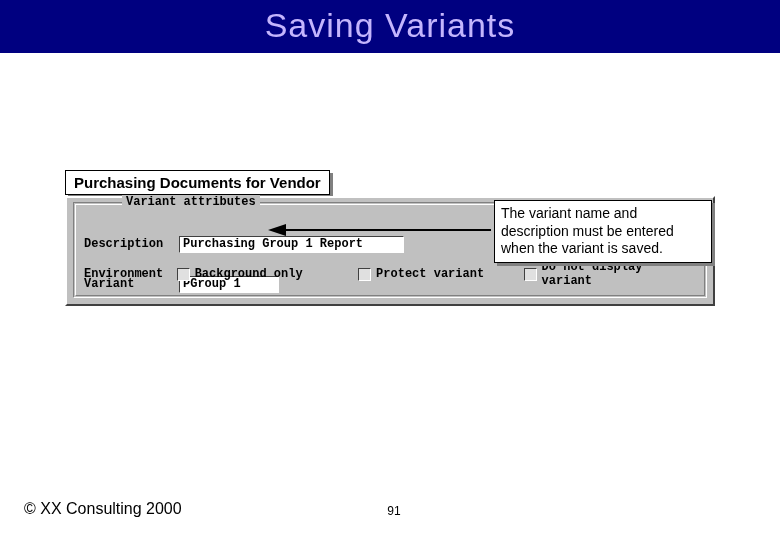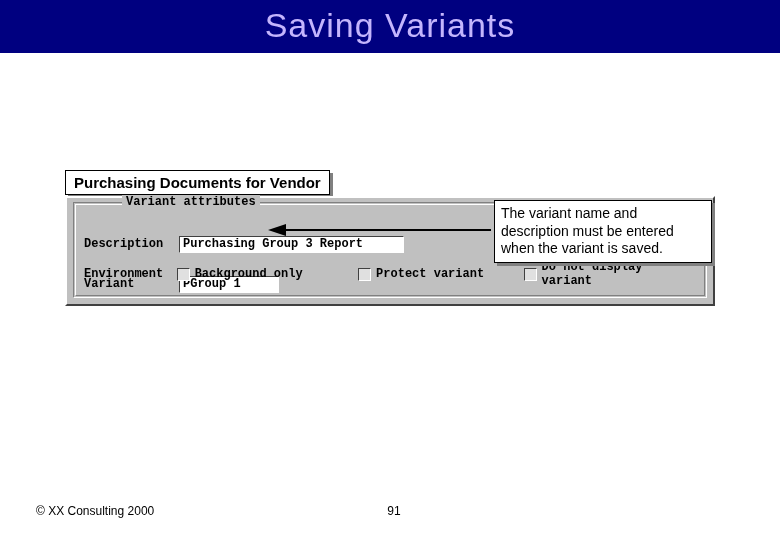--- a/index.html
+++ b/index.html
@@ -146,22 +146,22 @@
     background: #ffffff;
     border: 1px solid #000;
     box-shadow: 3px 3px 0 #808080;
     font-size: 14px;
     line-height: 1.25;
     padding: 4px 6px;
   }
   .footer-copy {
     position: absolute;
     bottom: 22px;
-    left: 36px;
-    font-size: 12px;
+    left: 24px;
+    font-size: 16px;
   }
   .footer-page {
     position: absolute;
     bottom: 22px;
     left: 0;
     right: 0;
     text-align: center;
     font-size: 12px;
     padding-left: 8px;
   }
@@ -180,21 +180,21 @@
     <div class="groupbox-inner"></div>
     <div class="group-legend">Variant attributes</div>
 
     <div class="form-row row1">
       <span class="lbl">Variant</span>
       <span class="field field-variant">PGroup 1</span>
     </div>
 
     <div class="form-row row2">
       <span class="lbl">Description</span>
-      <span class="field field-desc">Purchasing Group 3 Report</span>
+      <span class="field field-desc">Purchasing Group 1 Report</span>
     </div>
 
     <div class="form-row row3">
       <span class="lbl">Environment</span>
       <span class="env-opt" style="width:186px;">
         <span class="chk"></span>
         <span>Background only</span>
       </span>
       <span class="env-opt" style="width:170px;">
         <span class="chk"></span>

